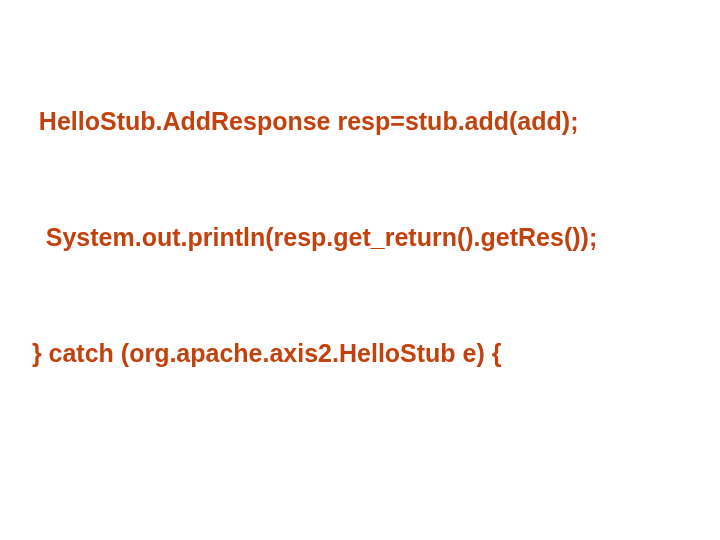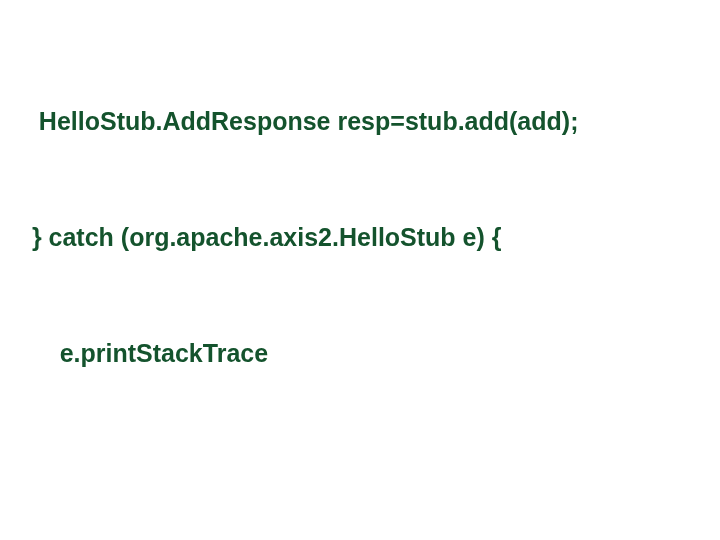--- a/index.html
+++ b/index.html
@@ -11,35 +11,35 @@
     overflow: hidden;
   }
   .page {
     box-sizing: border-box;
     width: 720px;
     height: 392px;
     padding: 24px 0 0 18px;
     font-family: Arial, Helvetica, sans-serif;
     font-size: 25px;
     line-height: 1.55;
-    color: #14532d;
+    color: #c2410c;
   }
   .code {
     font-weight: bold;
     white-space: pre;
   }
 </style>
 </head>
 <body>
 
 <div class="page">
   <div class="code">
     <div>   HelloStub.AddResponse resp=stub.add(add);</div>
+    <div>    System.out.println(resp.get_return().getRes());</div>
     <div>  } catch (org.apache.axis2.HelloStub e) {</div>
-    <div>      e.printStackTrace</div>
     
     
     
     
     
   </div>
 
 </div>
 
 </body></html>

